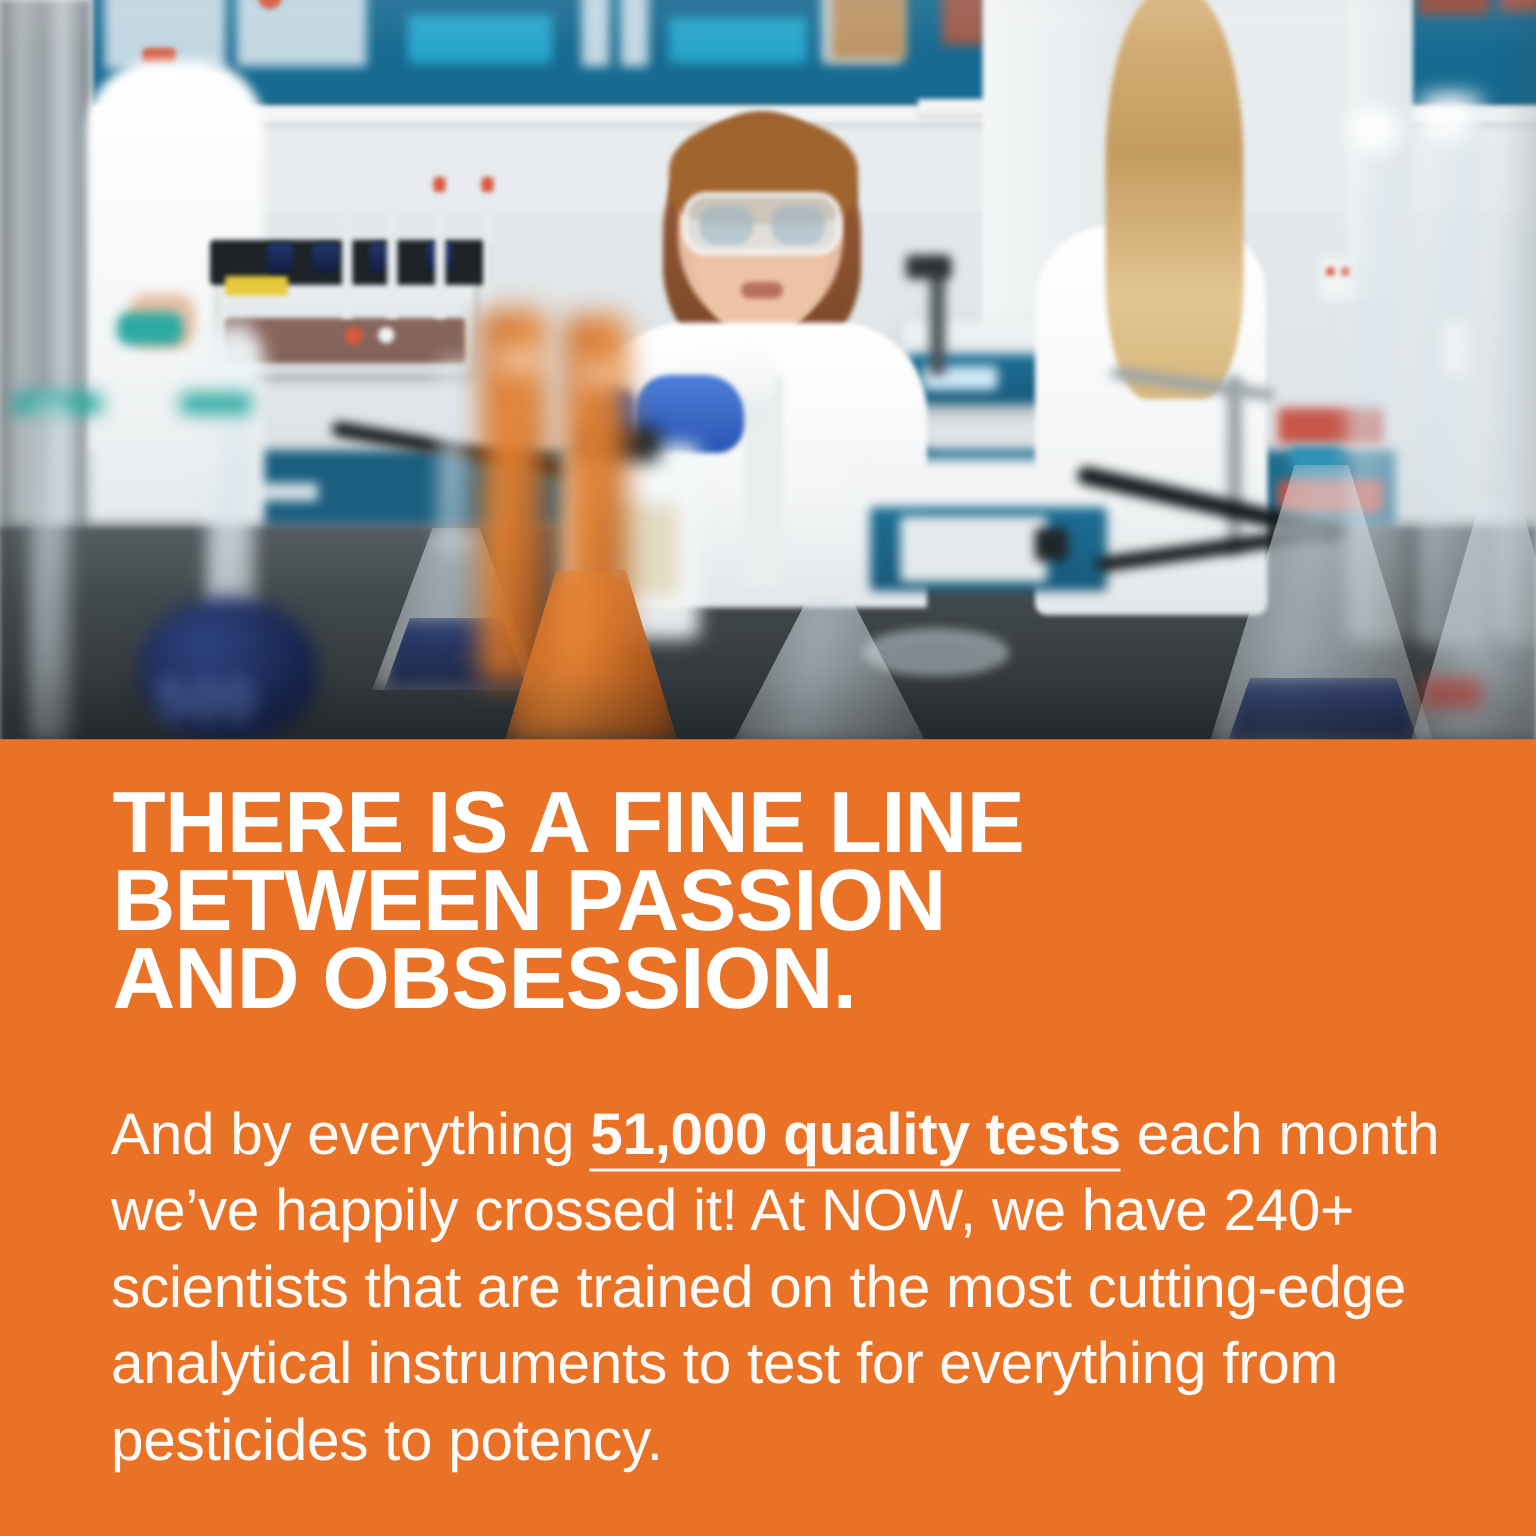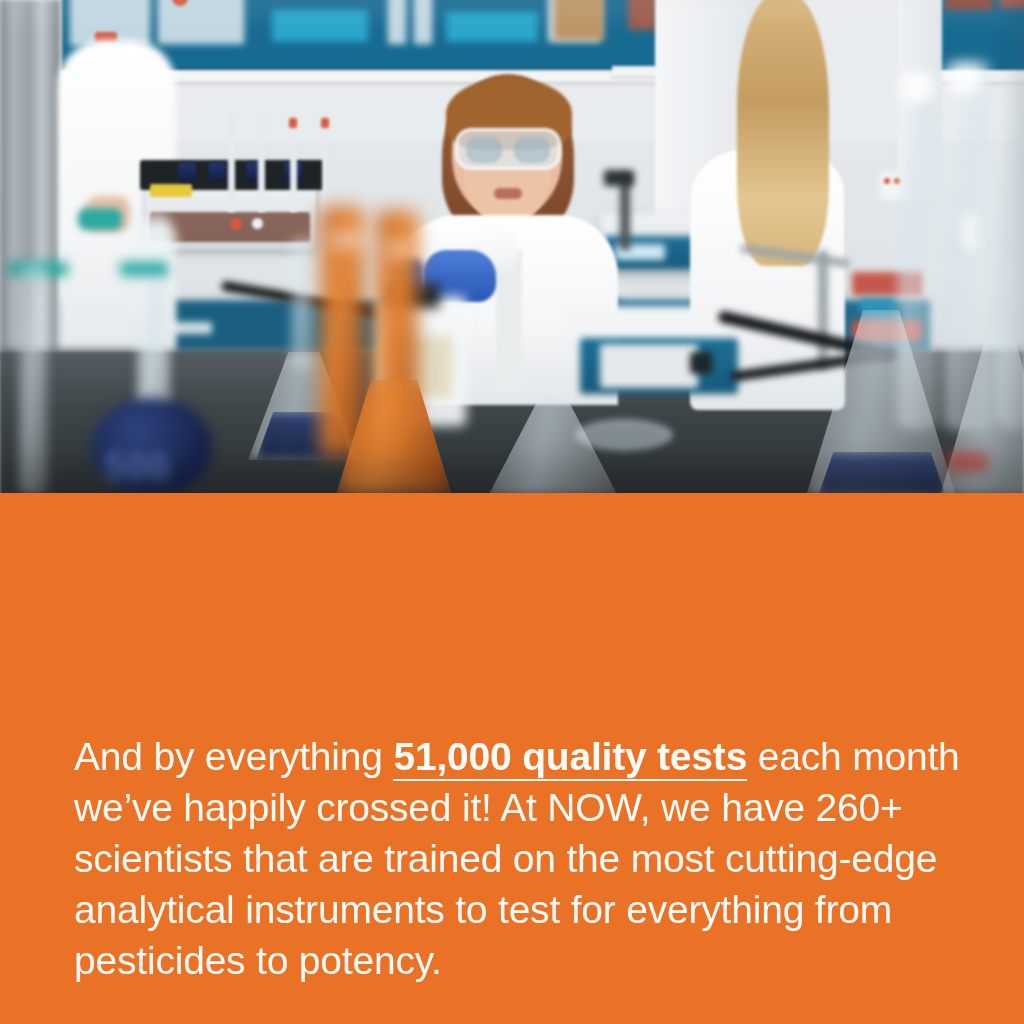--- a/index.html
+++ b/index.html
@@ -299,18 +299,21 @@
          clip-path:polygon(40% 0,60% 0,100% 100%,0 100%);"></div>
     <div class="ph blur-lg" style="left:948px;top:452px;width:40px;height:20px;background:#b9453a;border-radius:4px;opacity:.75;"></div>
 
     <div class="ph glass blur-lg" style="left:488px;top:396px;width:130px;height:100px;
          clip-path:polygon(40% 0,60% 0,100% 100%,0 100%);"></div>
 
     <div id="photo-soft"></div>
   </div>
 
   <div id="panel">
+    <div id="headline">THERE IS A FINE LINE
+BETWEEN PASSION
+AND OBSESSION.</div>
     <div id="body">
-      <span>And by everything </span><b>51,000 quality tests</b><span> each month we’ve happily crossed it! At NOW, we have 260+ scientists that are trained on the most cutting-edge analytical instruments to test for everything from pesticides to potency.</span>
+      <span>And by everything </span><b>51,000 quality tests</b><span> each month we’ve happily crossed it! At NOW, we have 240+ scientists that are trained on the most cutting-edge analytical instruments to test for everything from pesticides to potency.</span>
     </div>
   </div>
 
 </div>
 
 </body></html>

